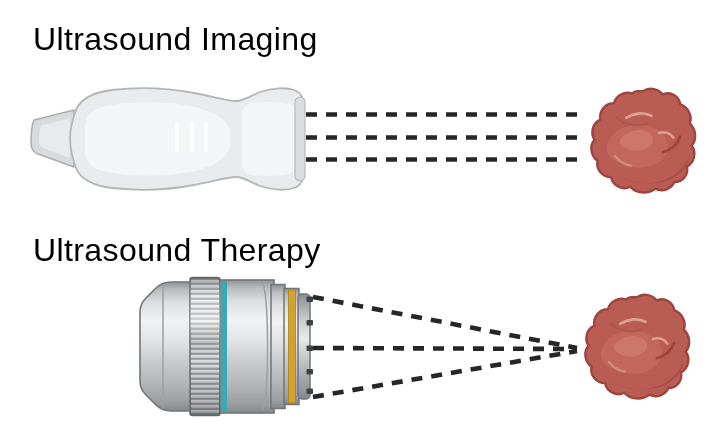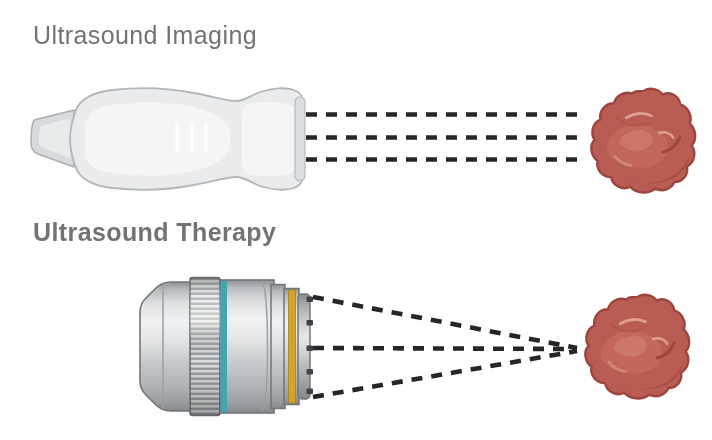--- a/index.html
+++ b/index.html
@@ -1,25 +1,25 @@
 <!DOCTYPE html>
 <html><head>
 <meta charset="utf-8">
 <style>
   html,body{margin:0;padding:0;background:#ffffff;}
   .canvas{
     position:relative;width:712px;height:440px;background:#ffffff;
     font-family:"Liberation Sans", sans-serif;overflow:hidden;
   }
   .section-title{
-    position:absolute;left:33px;font-size:25px;letter-spacing:.4px;
-    color:#737373;white-space:nowrap;line-height:1.1;text-align:right;
+    position:absolute;left:33px;font-size:32px;letter-spacing:.4px;
+    color:#000000;white-space:nowrap;line-height:1.1;text-align:right;
   }
   .title-imaging{top:22px;}
-  .title-therapy{top:219px;font-weight:bold;}
+  .title-therapy{top:233px;}
   svg{position:absolute;left:0;top:0;}
 </style>
 </head>
 <body>
 
 <div class="canvas">
 
   <div class="section-title title-imaging">Ultrasound Imaging</div>
 
   <div class="section-title title-therapy">Ultrasound Therapy</div>

